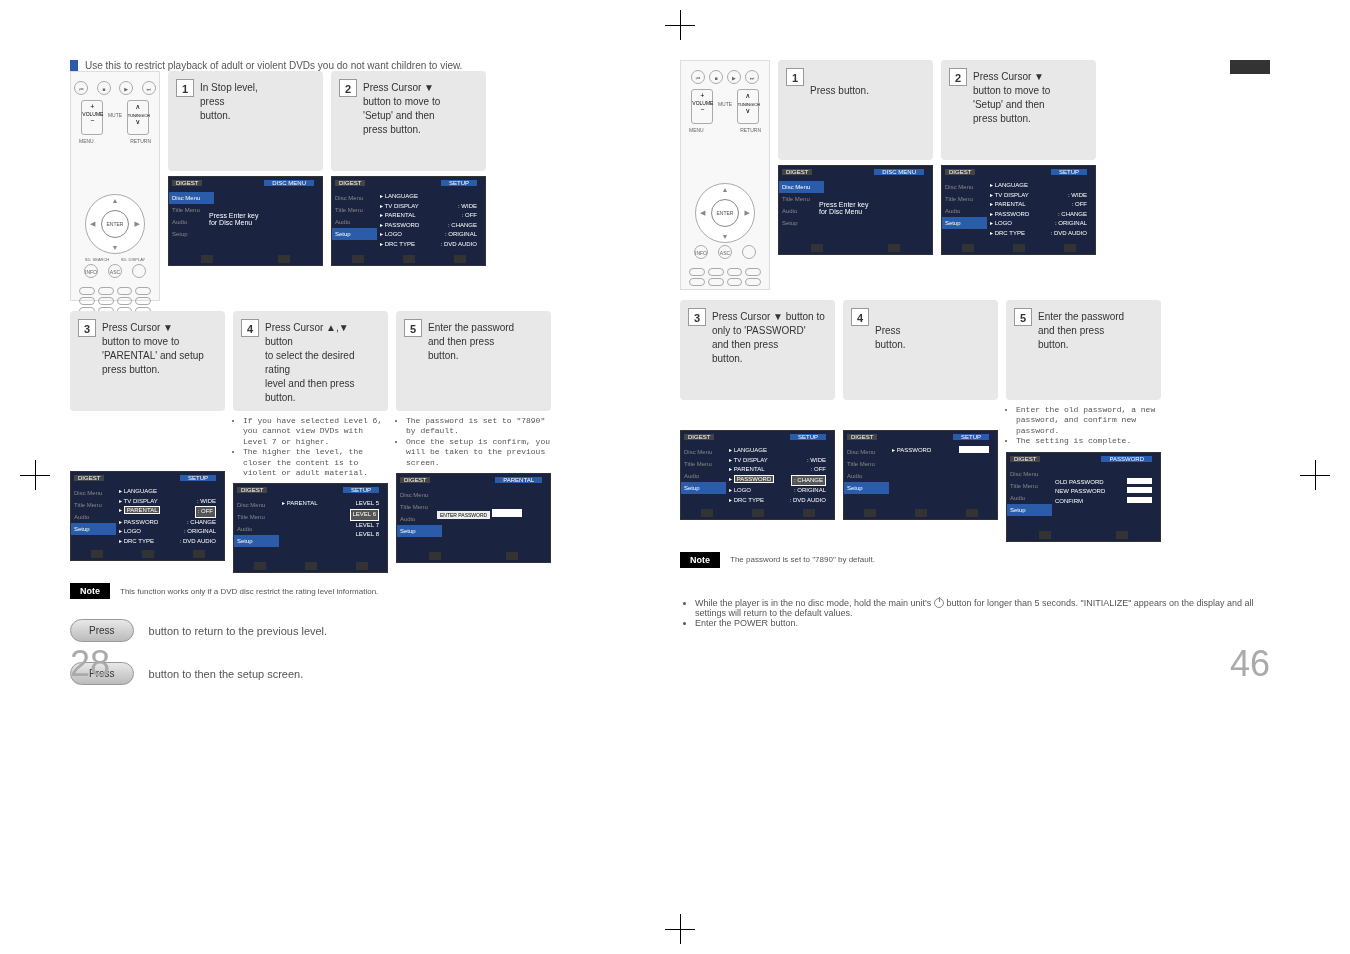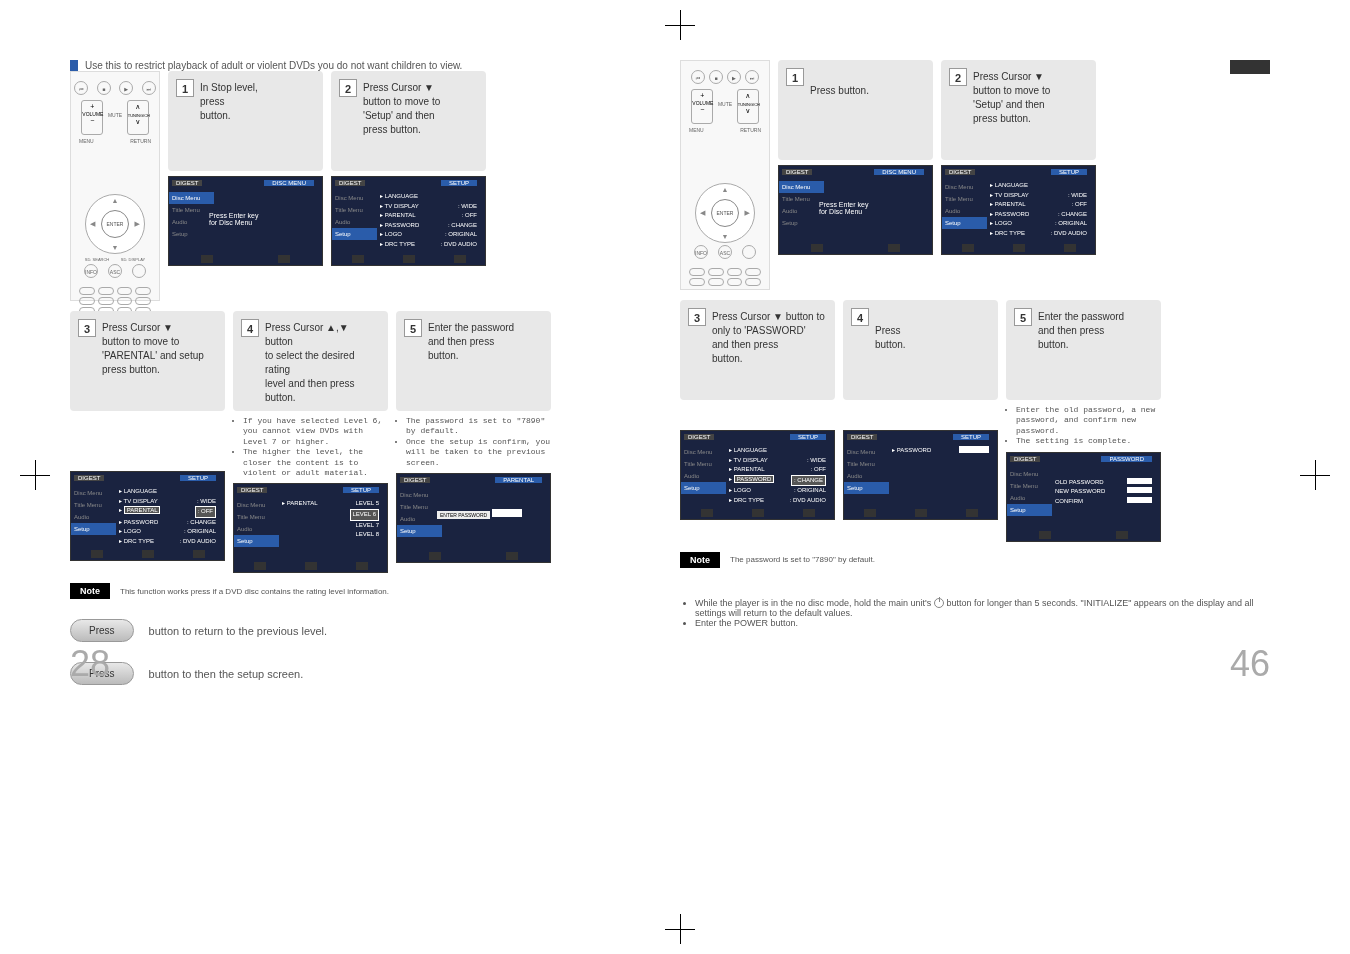--- a/index.html
+++ b/index.html
@@ -352,21 +352,21 @@
         <div class="ss-footer">
               <div class="ss-footer-item"></div>
               <div class="ss-footer-item"></div>
             </div>
       </div>
     </div>
   </div>
 
   <div class="note-row">
     <div class="note-label">Note</div>
-    <div class="note-text">This function works press if a DVD disc contains the rating level information.</div>
+    <div class="note-text">This function works only if a DVD disc restrict the rating level information.</div>
   </div>
 
   <div class="footer-btn-row">
     <span class="pill-btn">Press</span>
     <span class="footer-text">button to return to the previous level.</span>
   </div>
   <div class="footer-btn-row">
     <span class="pill-btn">Press</span>
     <span class="footer-text">button to then the setup screen.</span>
   </div>

